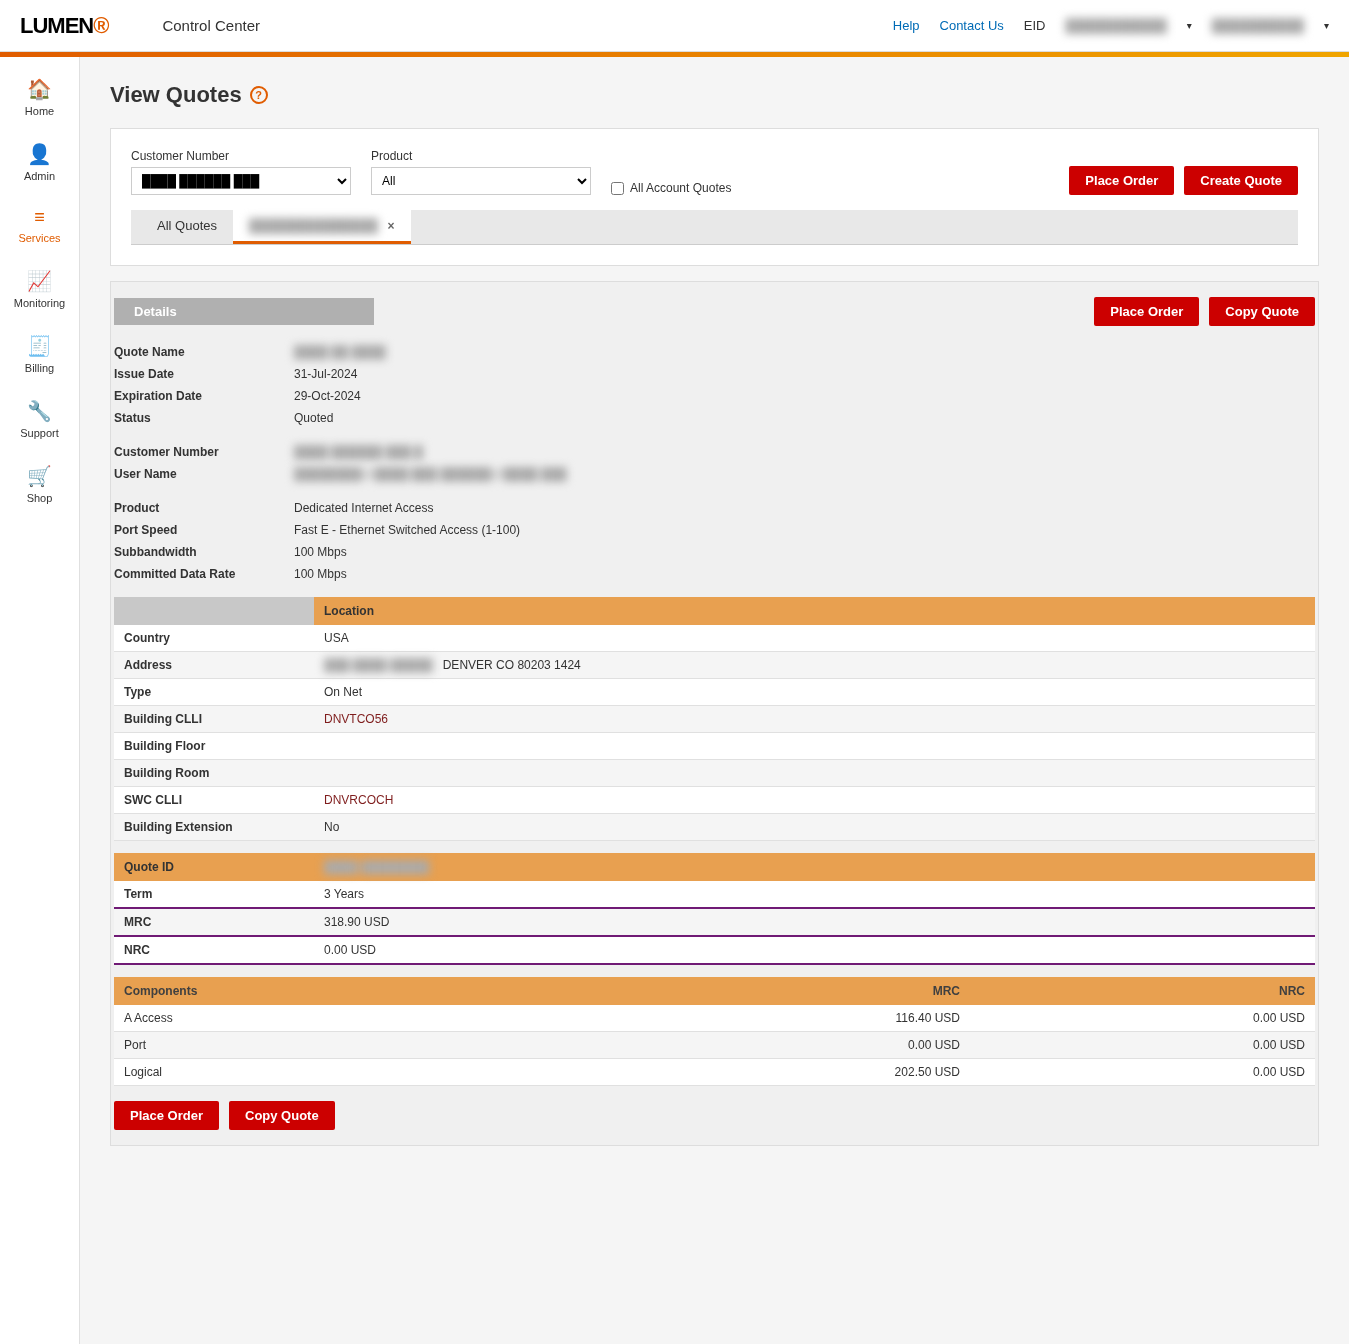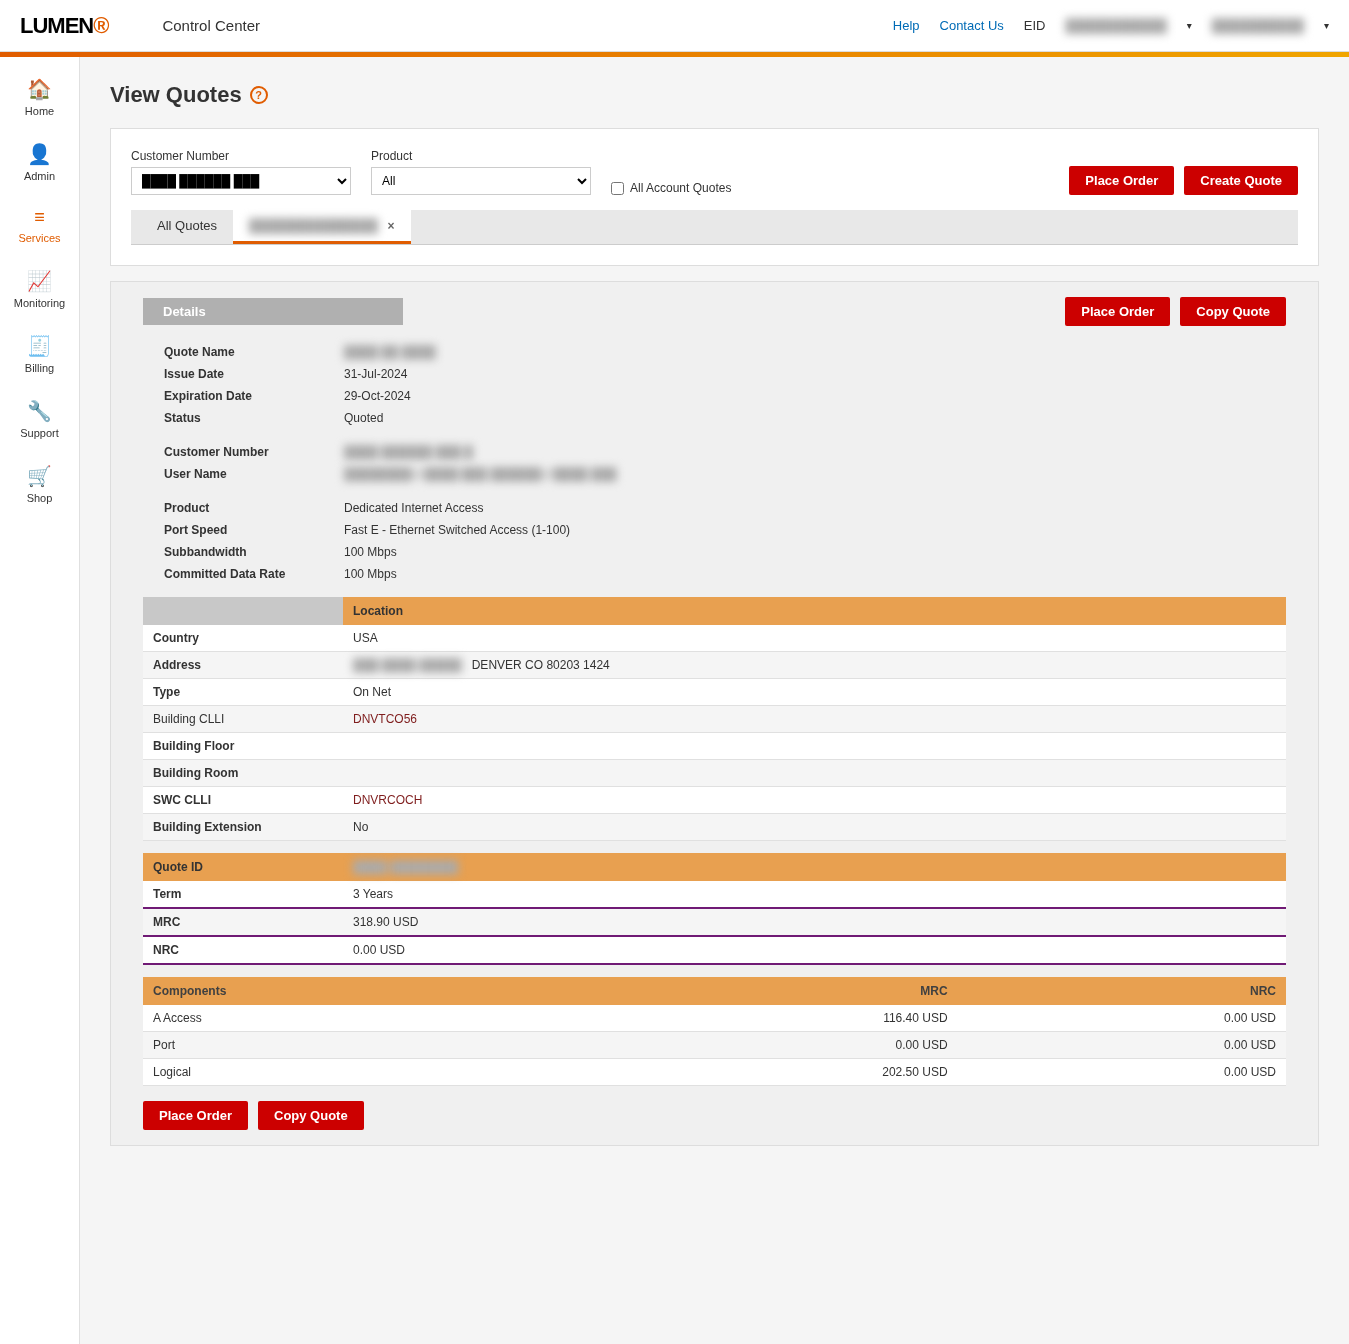--- a/index.html
+++ b/index.html
@@ -199,21 +199,21 @@
     .tab-close {
       font-size: 12px;
       margin-left: 6px;
       color: #666;
       cursor: pointer;
     }
 
     
     .details-panel {
       background: #f0f0f0;
-      padding: 15px 32px;
+      padding: 15px 3px;
       border: 1px solid #ddd;
     }
     .details-header {
       display: flex;
       justify-content: space-between;
       align-items: center;
       margin-bottom: 15px;
     }
     .details-title-bar {
       display: flex;
@@ -230,21 +230,20 @@
     .details-buttons {
       display: flex;
       gap: 10px;
     }
 
     
     .field-row {
       display: flex;
       padding: 4px 0;
       font-size: 12px;
-      margin-left: 21px;
     }
     .field-label {
       min-width: 180px;
       font-weight: bold;
       color: #333;
     }
     .field-value {
       color: #333;
     }
     .field-value.blurred {
@@ -494,21 +493,21 @@
           </tr>
           <tr>
             <td style="font-weight:bold;">Address</td>
             <td><span style="color:#aaa;filter:blur(4px);">███ ████ █████</span>&nbsp;&nbsp; DENVER CO 80203 1424</td>
           </tr>
           <tr>
             <td style="font-weight:bold;">Type</td>
             <td>On Net</td>
           </tr>
           <tr>
-            <td style="font-weight:normal;">Building CLLI</td>
+            <td style="font-weight:bold;">Building CLLI</td>
             <td class="link-val">DNVTCO56</td>
           </tr>
           <tr>
             <td style="font-weight:bold;">Building Floor</td>
             <td></td>
           </tr>
           <tr>
             <td style="font-weight:bold;">Building Room</td>
             <td></td>
           </tr>

